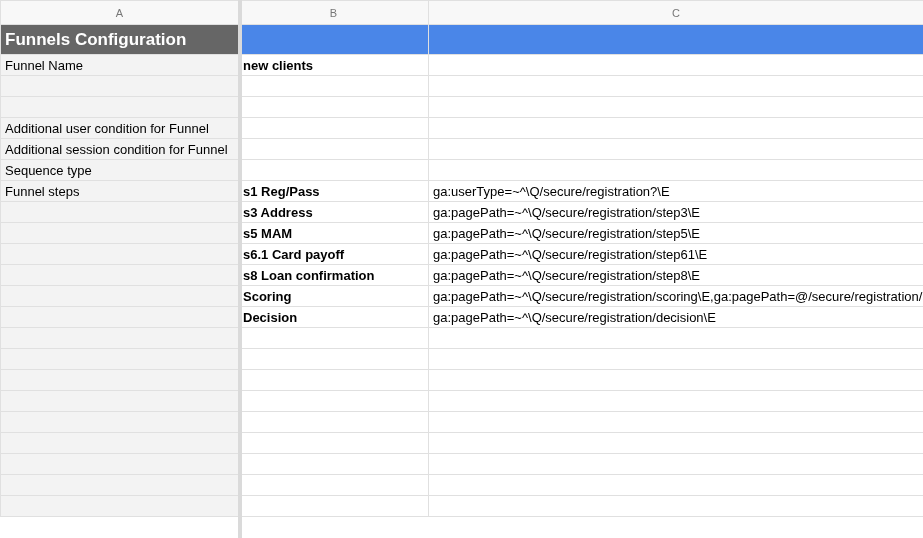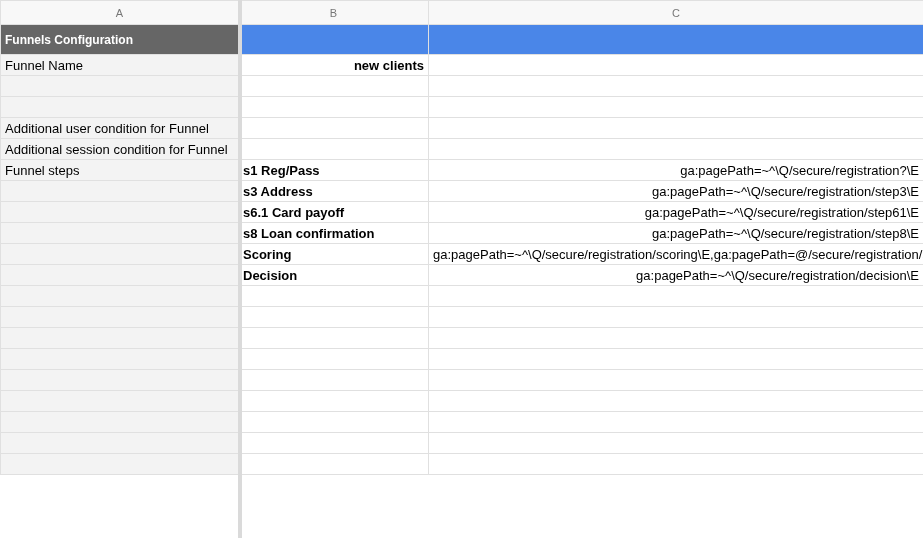--- a/index.html
+++ b/index.html
@@ -41,28 +41,28 @@
     height: 24px;
   }
   col.colA { width: 238px; }
   col.colB { width: 190px; }
   col.colC { width: 495px; }
 
   .hdr-row td {
     background: #666;
     color: #fff;
     font-weight: bold;
-    font-size: 12px;
+    font-size: 17px;
     height: 30px;
   }
   .hdr-row td.blue { background: #4a86e8; }
   .label { background: #f3f3f3; font-weight: normal; }
   .label-light { background: #f3f3f3; }
   .bold { font-weight: bold; }
-  .right { text-align: right; }
+  .right { }
 
   
   .freezebar {
     position: absolute;
     top: 0;
     left: 238px;
     width: 4px;
     height: 100%;
     background: #dadada;
     pointer-events: none;
@@ -110,28 +110,38 @@
           <td class="label">Additional user condition for Funnel</td>
           <td></td>
           <td></td>
         </tr>
         <tr>
           <td class="label">Additional session condition for Funnel</td>
           <td></td>
           <td></td>
         </tr>
         <tr>
+          <td class="label">Sequence type</td>
+          <td></td>
+          <td></td>
+        </tr>
+        <tr>
           <td class="label">Funnel steps</td>
           <td class="bold">s1 Reg/Pass</td>
-          <td class="right">ga:pagePath=~^\Q/secure/registration?\E</td>
+          <td class="right">ga:userType=~^\Q/secure/registration?\E</td>
         </tr>
         <tr>
           <td class="label-light"></td>
           <td class="bold">s3 Address</td>
           <td class="right">ga:pagePath=~^\Q/secure/registration/step3\E</td>
+        </tr>
+        <tr>
+          <td class="label-light"></td>
+          <td class="bold">s5 MAM</td>
+          <td class="right">ga:pagePath=~^\Q/secure/registration/step5\E</td>
         </tr>
         <tr>
           <td class="label-light"></td>
           <td class="bold">s6.1 Card payoff</td>
           <td class="right">ga:pagePath=~^\Q/secure/registration/step61\E</td>
         </tr>
         <tr>
           <td class="label-light"></td>
           <td class="bold">s8 Loan confirmation</td>
           <td class="right">ga:pagePath=~^\Q/secure/registration/step8\E</td>

